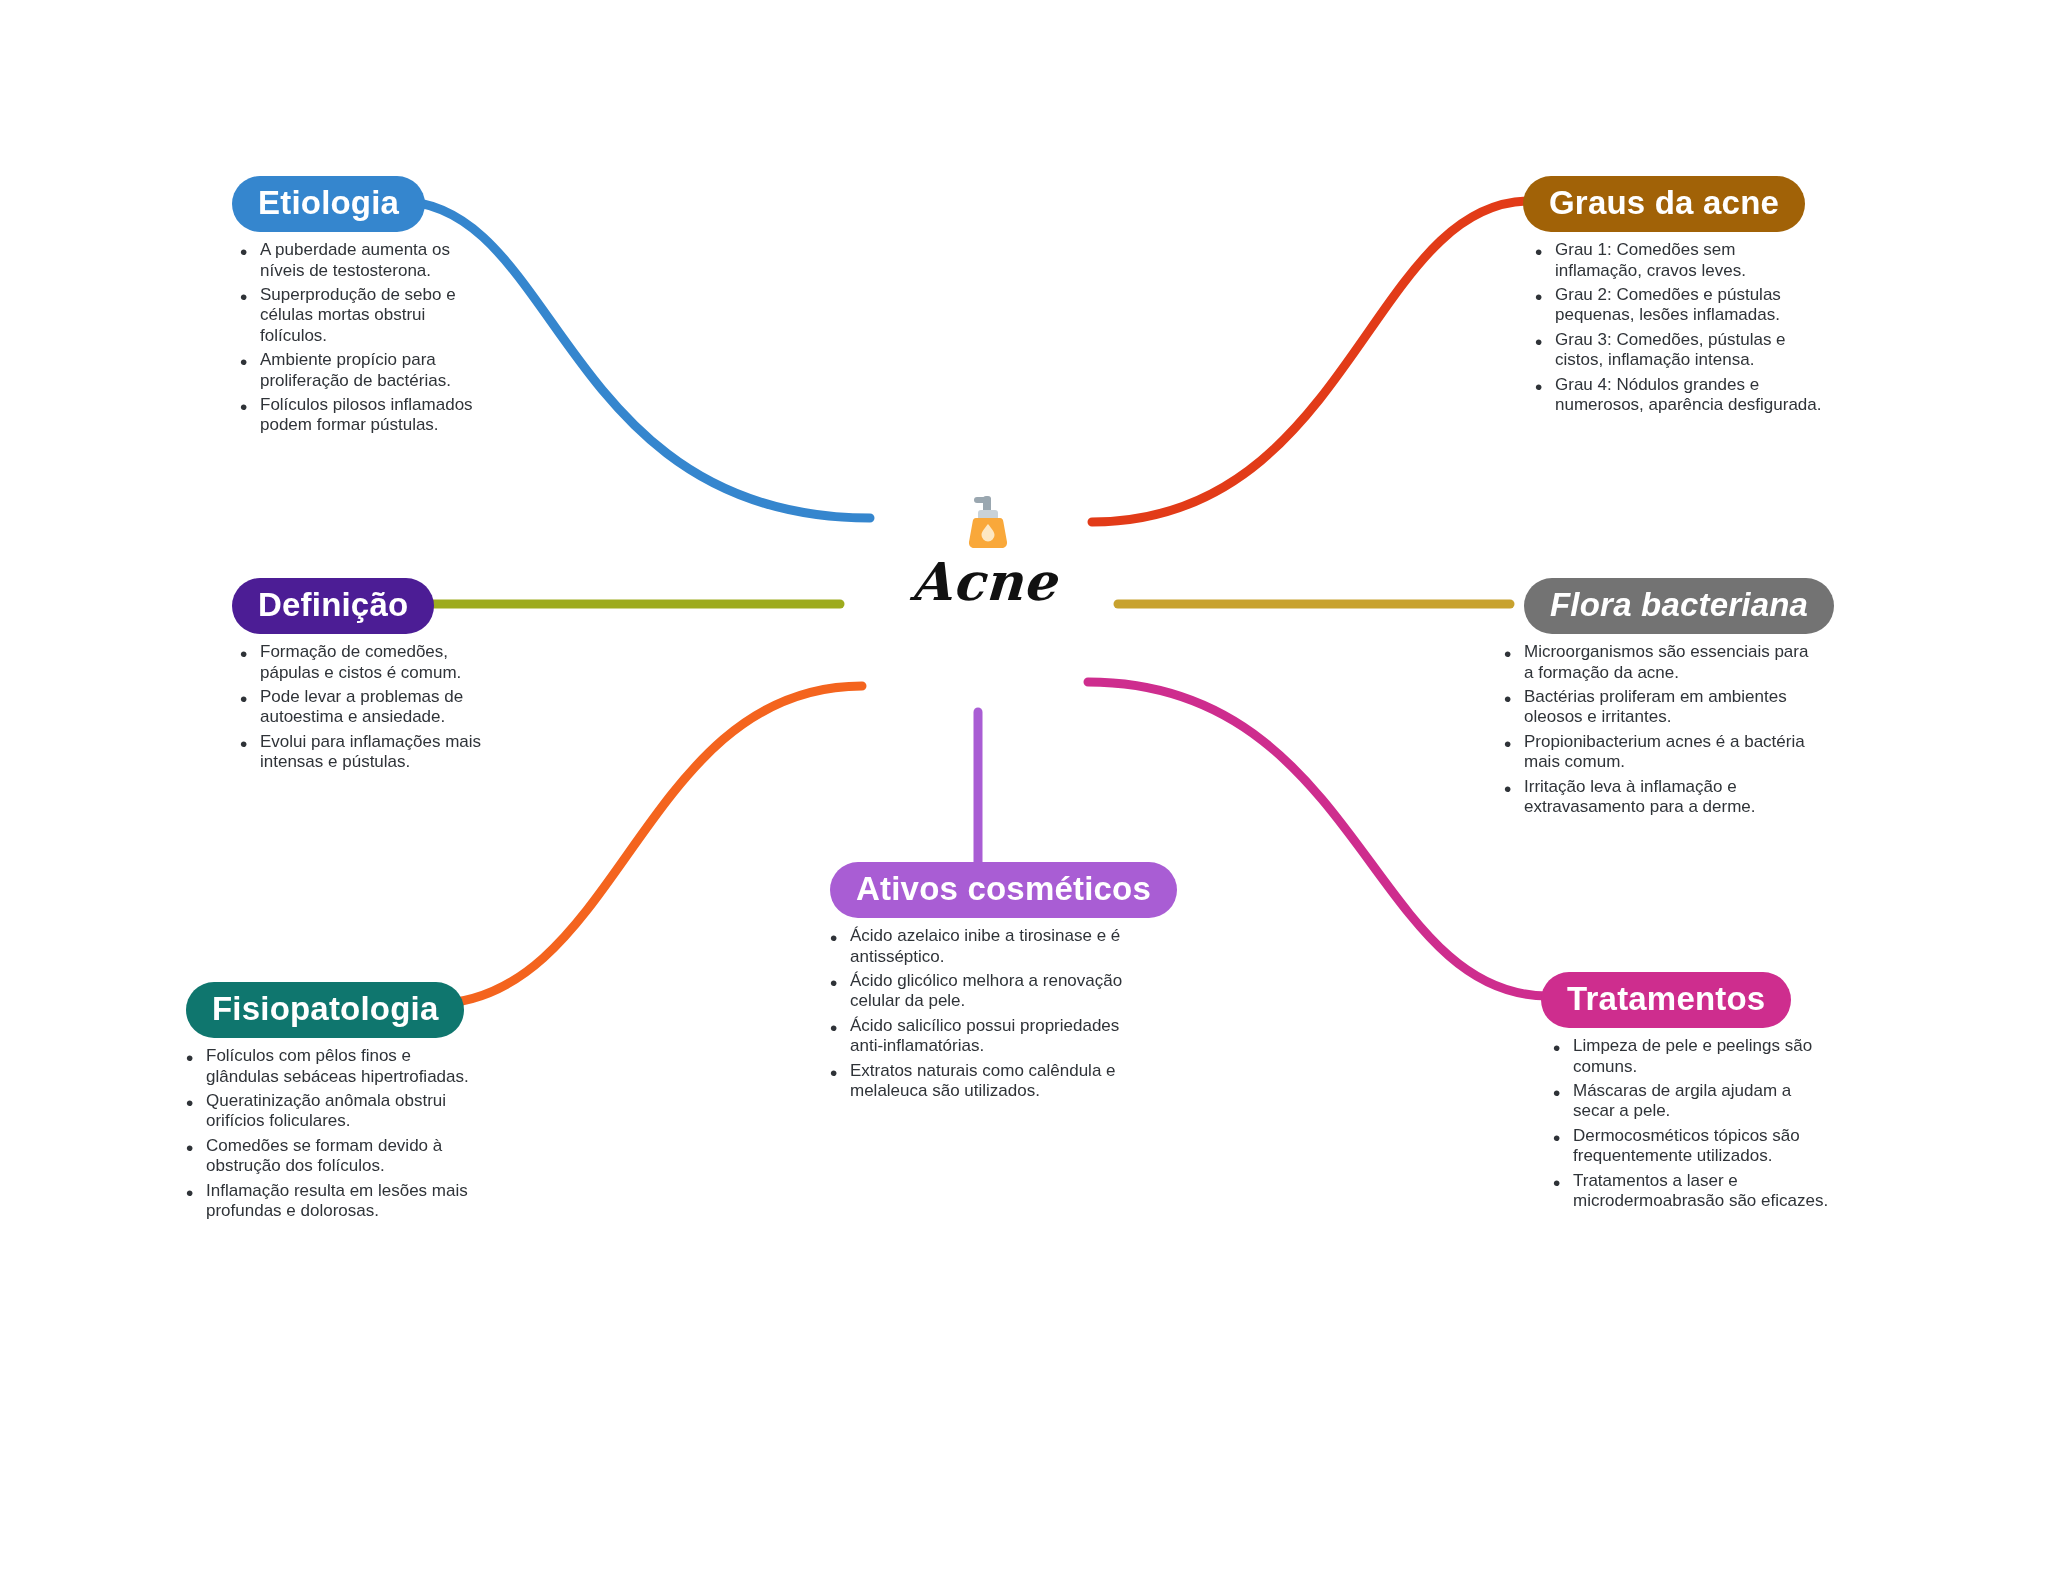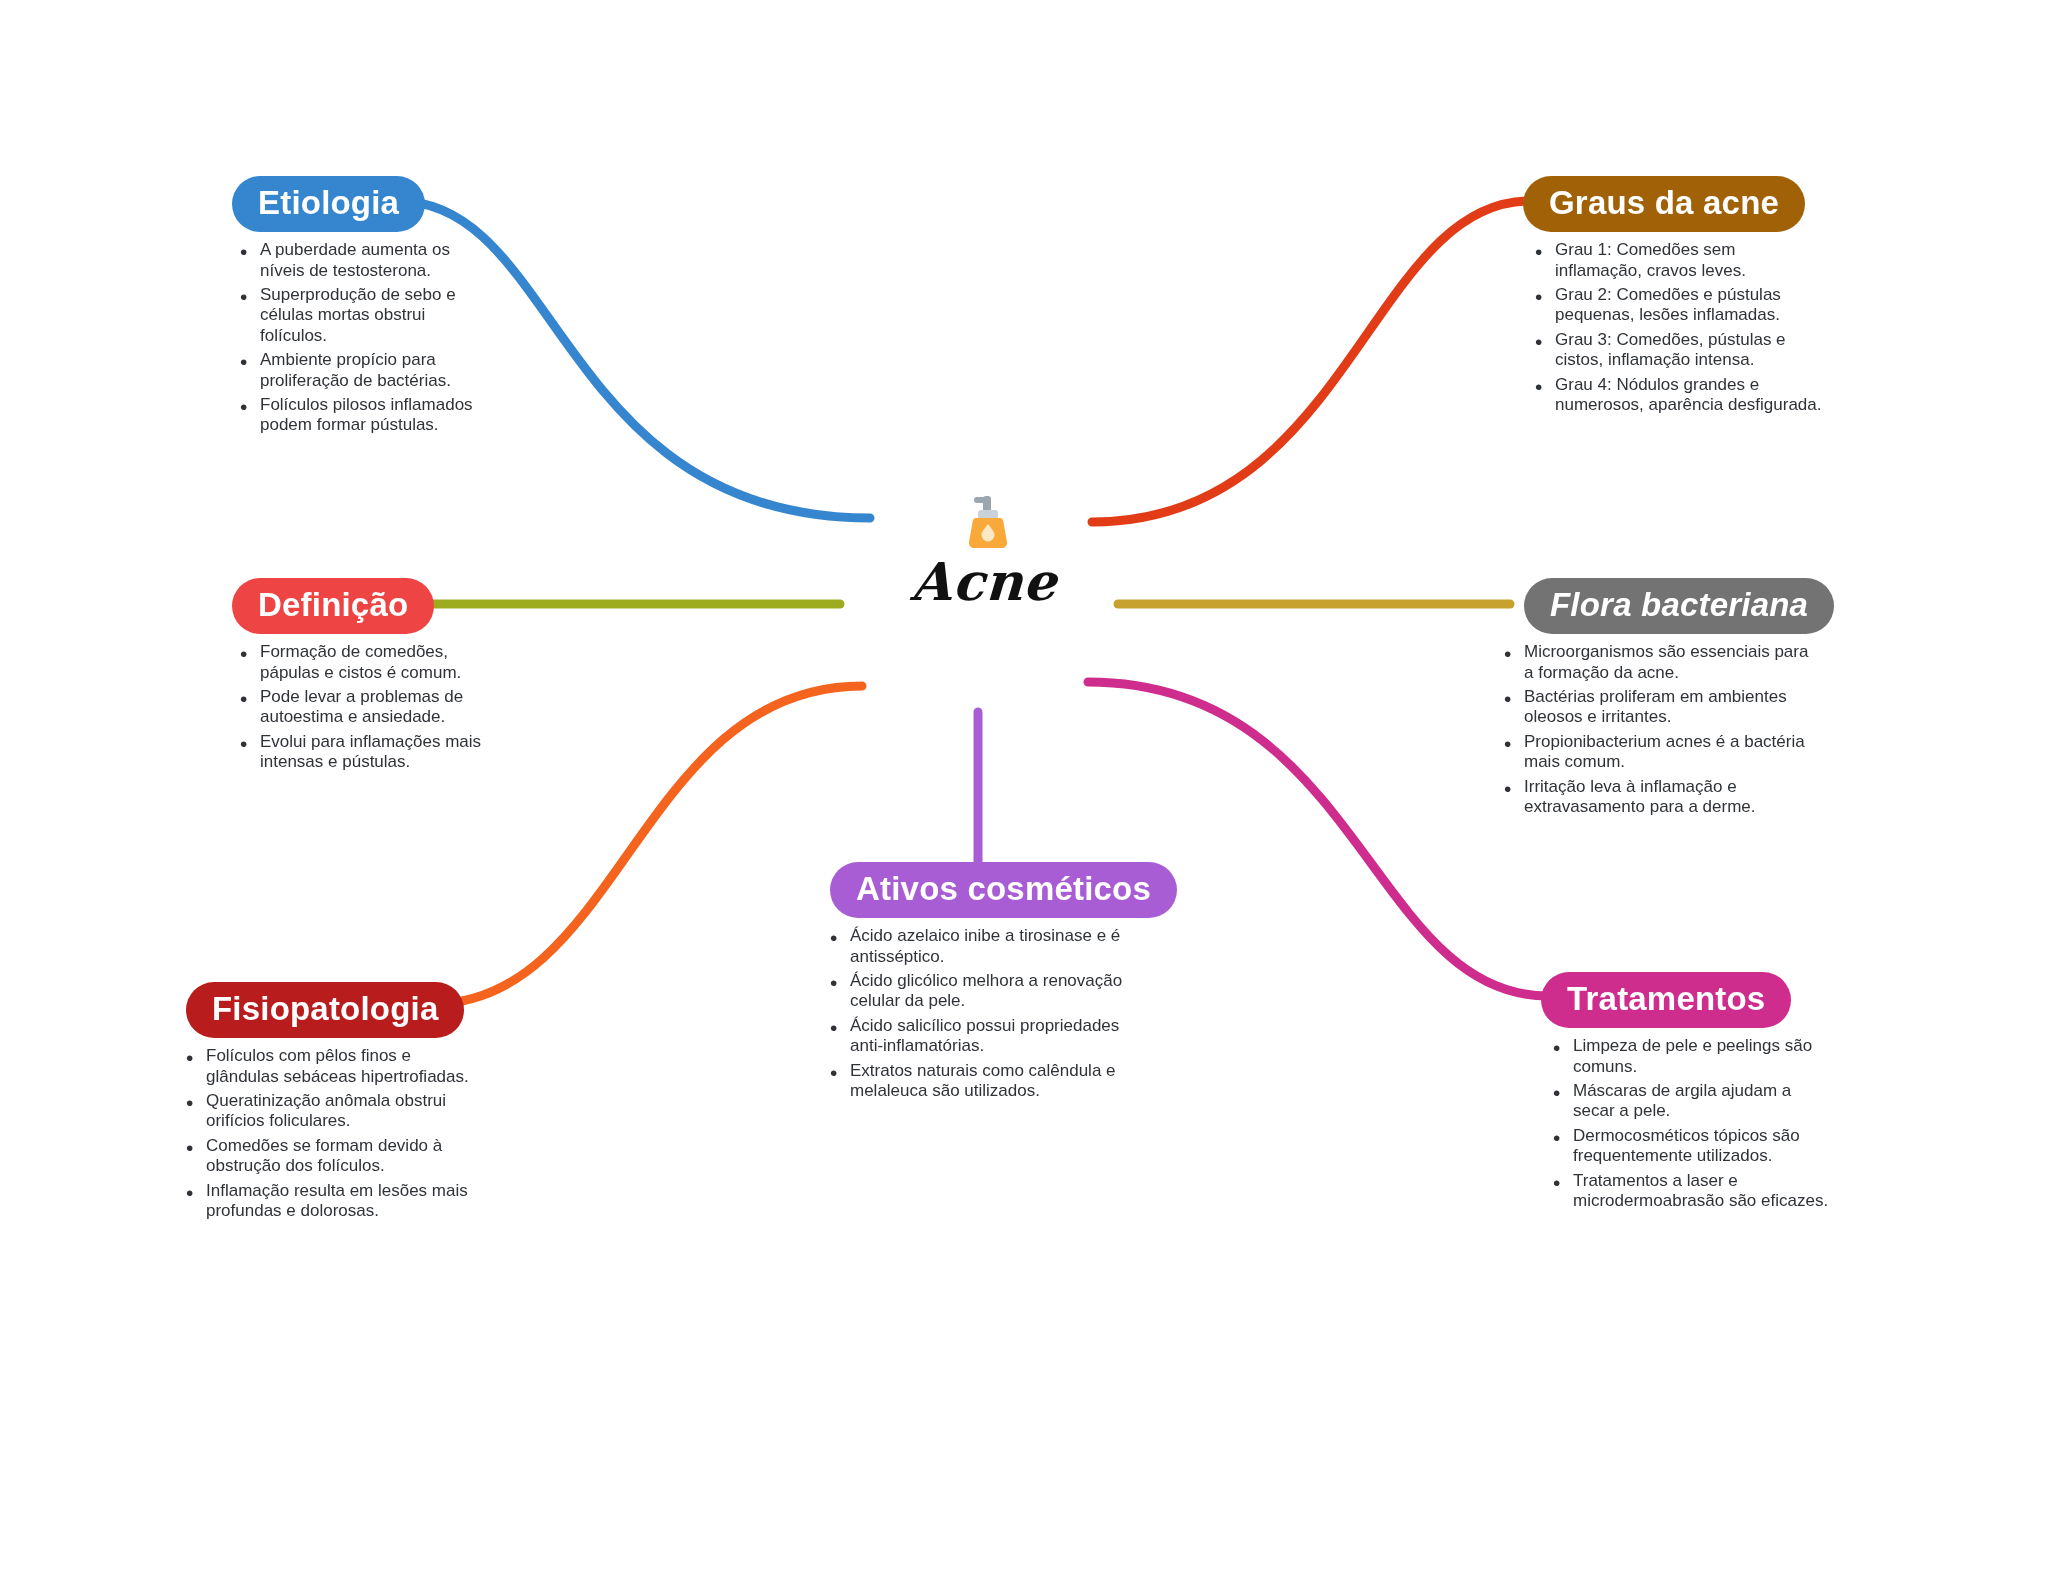--- a/index.html
+++ b/index.html
@@ -157,30 +157,30 @@
     <div class="pill" style="background: rgb(53, 134, 206);">Etiologia</div>
     <ul class="bullets">
       <li>A puberdade aumenta os níveis de testosterona.</li>
       <li>Superprodução de sebo e células mortas obstrui folículos.</li>
       <li>Ambiente propício para proliferação de bactérias.</li>
       <li>Folículos pilosos inflamados podem formar pústulas.</li>
     </ul>
   </div>
 
   <div class="branch" id="branch-definicao">
-    <div class="pill" style="background: #ef4444;">Definição</div>
+    <div class="pill" style="background: #4c1d95;">Definição</div>
     <ul class="bullets">
       <li>Formação de comedões, pápulas e cistos é comum.</li>
       <li>Pode levar a problemas de autoestima e ansiedade.</li>
       <li>Evolui para inflamações mais intensas e pústulas.</li>
     </ul>
   </div>
 
   <div class="branch" id="branch-fisio">
-    <div class="pill" style="background: #b91c1c;">Fisiopatologia</div>
+    <div class="pill" style="background: #0f766e;">Fisiopatologia</div>
     <ul class="bullets">
       <li>Folículos com pêlos finos e glândulas sebáceas hipertrofiadas.</li>
       <li>Queratinização anômala obstrui orifícios foliculares.</li>
       <li>Comedões se formam devido à obstrução dos folículos.</li>
       <li>Inflamação resulta em lesões mais profundas e dolorosas.</li>
     </ul>
   </div>
 
   <div class="branch" id="branch-graus">
     <div class="pill" style="background: #a16207;">Graus da acne</div>

